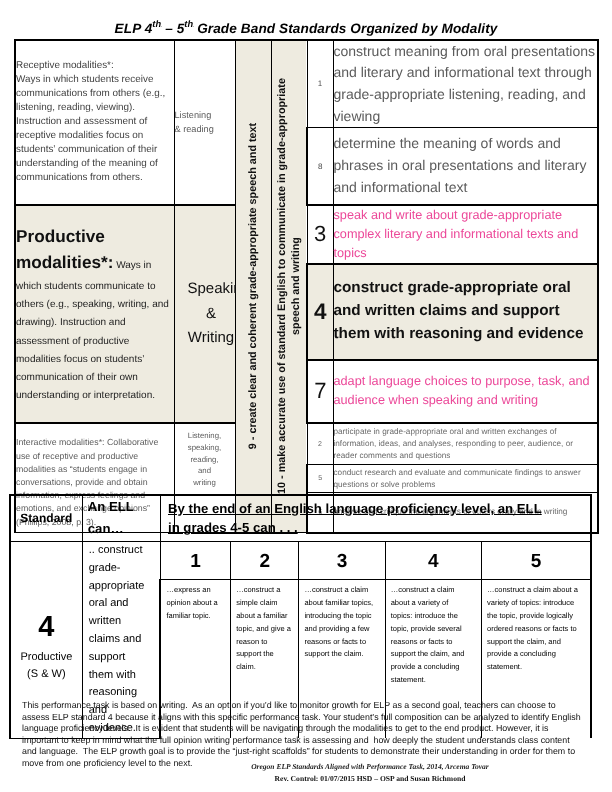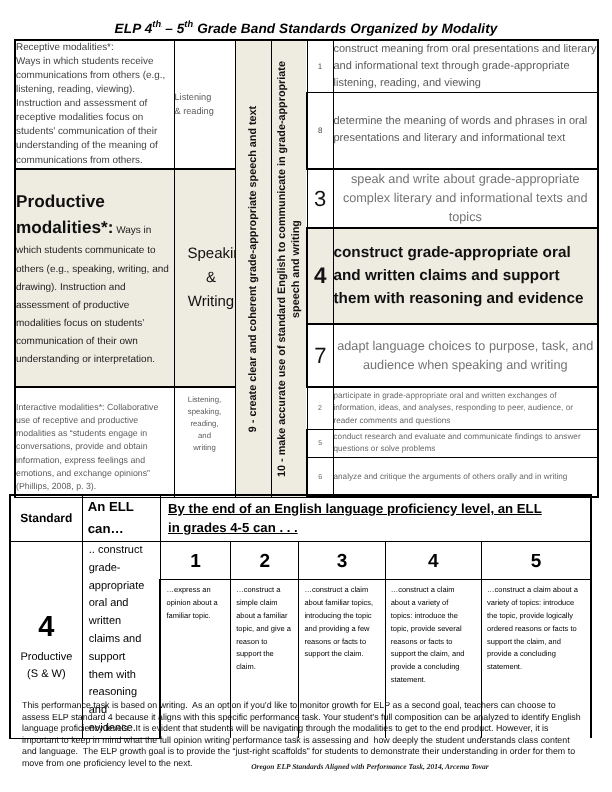--- a/index.html
+++ b/index.html
@@ -59,23 +59,23 @@
     transform:translate(-50%,-50%) rotate(-90deg);
     transform-origin:center center;
     white-space:nowrap; text-align:center;
     font-size:10.8px; line-height:1.32; font-weight:bold; color:#111;
   }
   .vert-inner.wrap { white-space:normal; width:425px; }
 
   .num-cell { text-align:center; padding:0; }
   .std-cell { padding:2px 12px 2px 9px; vertical-align:middle; }
   .n-sm { font-size:8px; color:#4d4d4d; }
-  .s-sm { font-size:11px; line-height:1.55; color:#5b5b5b; }
+  .s-sm { font-size:14px; line-height:1.55; color:#5b5b5b; }
   .n-md { font-size:22px; color:#111; }
-  .s-md { font-size:12.7px; line-height:1.5; color:#737373;text-align:center; }
+  .s-md { font-size:12.7px; line-height:1.5; color:#ec4899; }
   .n-lg { font-size:22.5px; color:#111; font-weight:bold; }
   .s-lg { font-size:15.3px; line-height:1.5; font-weight:bold; color:#111; }
   .n-xs { font-size:7px; color:#666; }
   .s-xs { font-size:8.2px; line-height:1.5; color:#6a6a6a; vertical-align:middle;}
 
   
   .t2 {
     position:absolute; left:9px; top:494px;
     width:583px; height:204px;
     border-collapse:collapse; table-layout:fixed;
@@ -240,14 +240,15 @@
           </td>
       <td class="r-desc">
             <div class="dw d5">…construct a claim about a variety of topics: introduce the topic, provide logically ordered reasons or facts to support the claim, and provide a concluding statement.</div>
           </td>
     </tr>
   </tbody>
 </table>
 
 <div class="note">This performance task is based on writing.  As an option if you’d like to monitor growth for ELP as a second goal, teachers can choose to assess ELP standard 4 because it aligns with this specific performance task. Your student’s full composition can be analyzed to identify English language proficiency levels.  It is evident that students will be navigating through the modalities to get to the end product. However, it is important to keep in mind what the full opinion writing performance task is assessing and  how deeply the student understands class content and language.  The ELP growth goal is to provide the “just-right scaffolds” for students to demonstrate their understanding in order for them to move from one proficiency level to the next.</div>
 <div class="footer f1">Oregon ELP Standards Aligned with Performance Task, 2014, Arcema Tovar</div>
+<div class="footer f2">Rev. Control: 01/07/2015 HSD – OSP and Susan Richmond</div>
 
 </div>
 
 </body></html>

